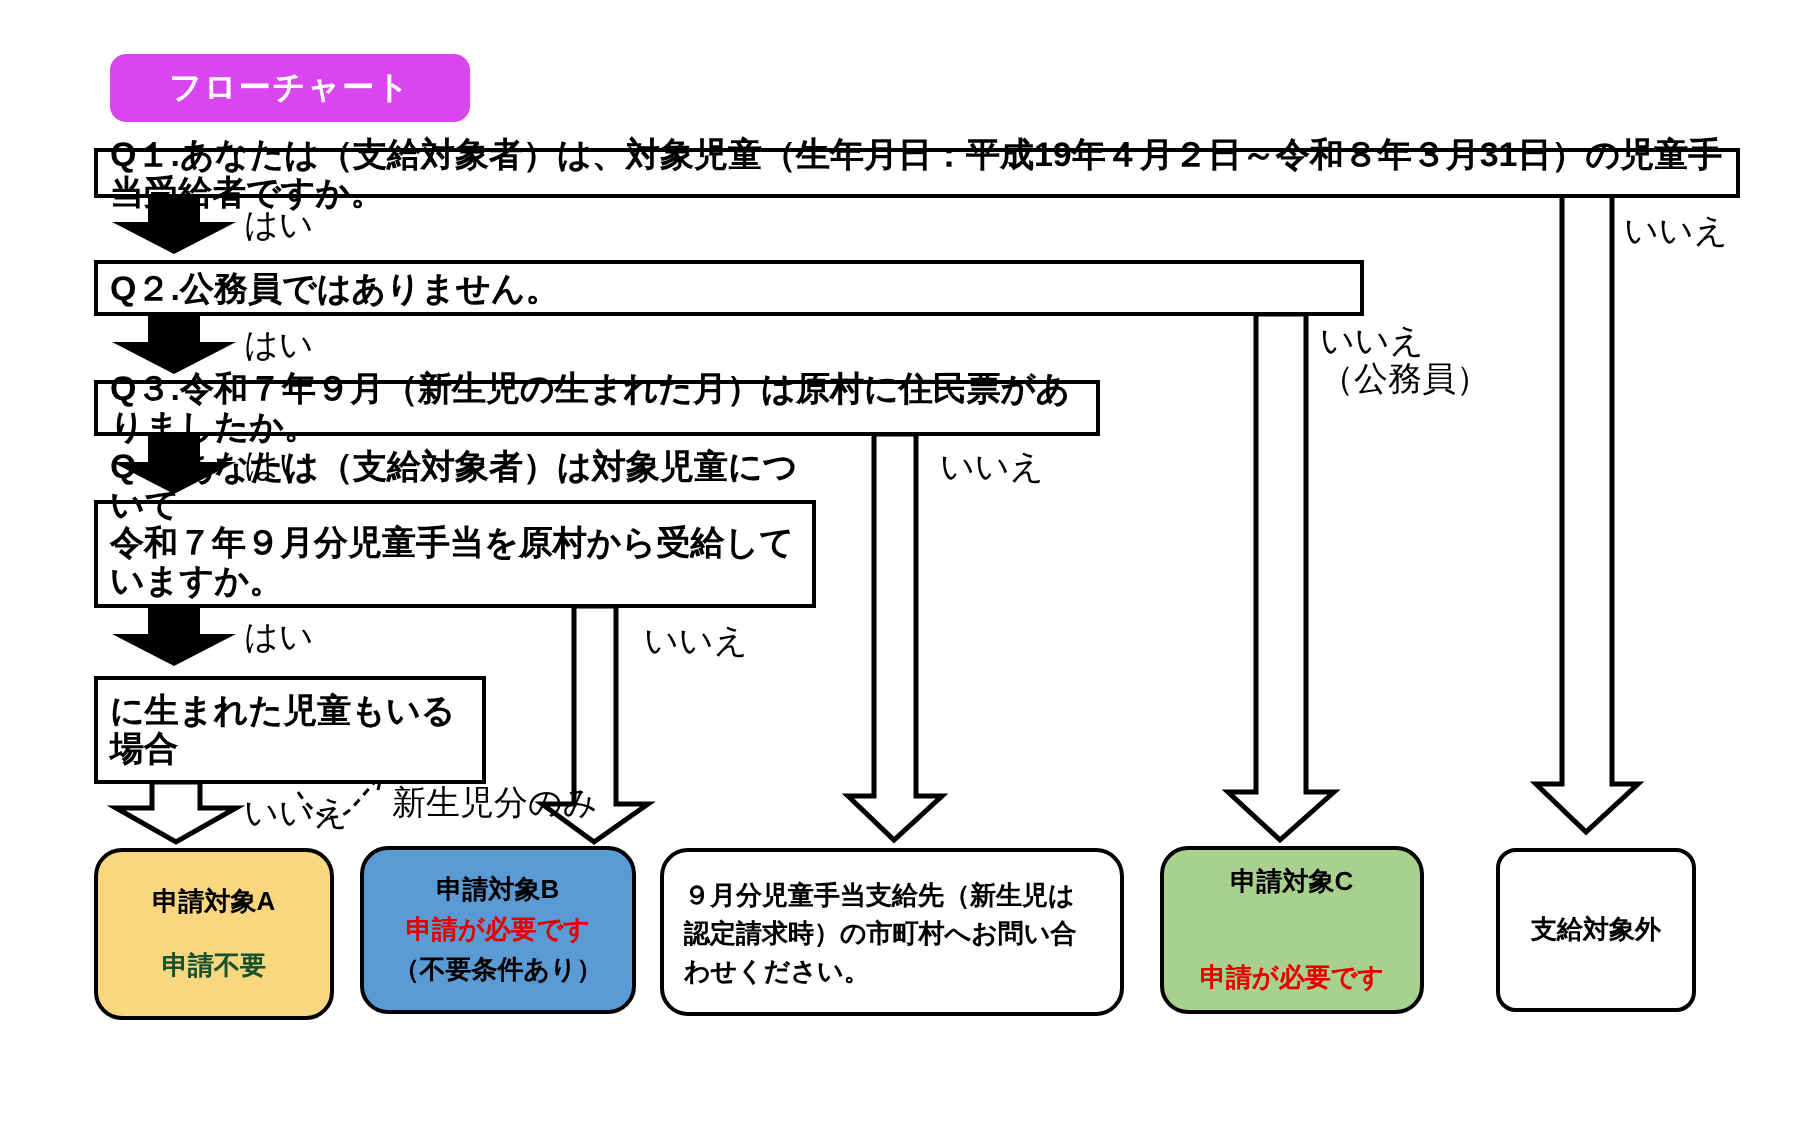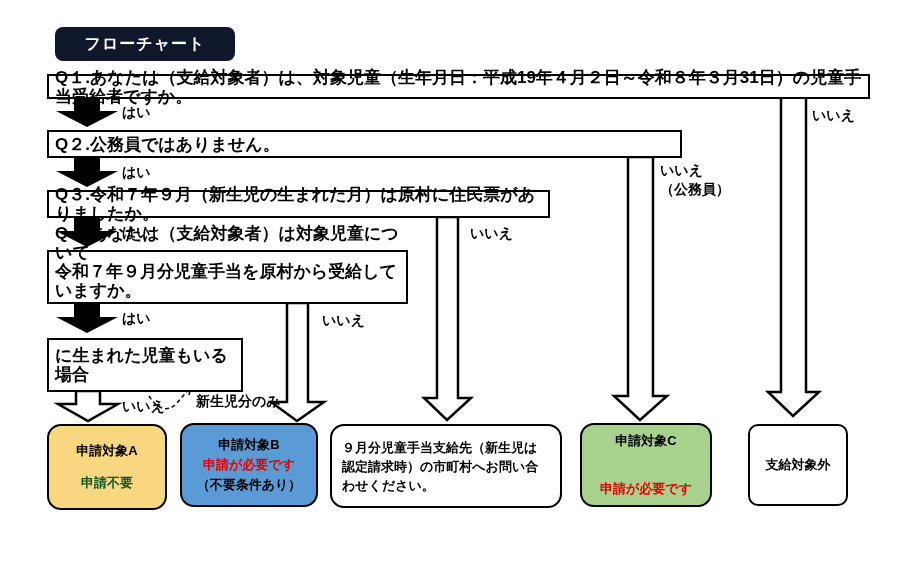--- a/index.html
+++ b/index.html
@@ -17,21 +17,21 @@
     display:flex;flex-direction:column;justify-content:center;
     font-size:17px;font-weight:600;line-height:19px;padding:2px 6px;box-sizing:border-box;
   }
   .q1{left:47px;top:74px;width:823px;height:25px;}
   .q2{left:47px;top:130px;width:635px;height:28px;}
   .q3{left:47px;top:190px;width:503px;height:28px;}
   .q4{left:47px;top:250px;width:361px;height:54px;justify-content:flex-end;}
   .q5{left:47px;top:338px;width:196px;height:54px;}
   .arrows{position:absolute;left:0;top:0;width:900px;height:562px;pointer-events:none;}
   .branch-label{
-    position:absolute;font-size:14px;font-weight:700;line-height:19px;white-space:nowrap;
+    position:absolute;font-size:17px;font-weight:400;line-height:19px;white-space:nowrap;
   }
   .outcome{
     position:absolute;border:2.5px solid #000;border-radius:14px;box-sizing:border-box;
     display:flex;flex-direction:column;align-items:center;justify-content:center;
     font-size:13px;font-weight:bold;line-height:20px;text-align:center;
   }
   .outcome-a{left:47px;top:424px;width:120px;height:86px;gap:12px;}
   .outcome-b{left:180px;top:423px;width:138px;height:84px;}
   .outcome-contact{
     left:330px;top:424px;width:232px;height:84px;background:#fff;
@@ -55,21 +55,21 @@
     <path fill="#fff" stroke="#000" stroke-width="2.5" d="M76,391 L76,404 L58,404 L88,421 L118,404 L100,404 L100,391 Z"></path>
     <path fill="#fff" stroke="#000" stroke-width="2.5" d="M287,303 L287,402 L271,402 L297,421 L324,402 L308,402 L308,303 Z"></path>
     <path fill="#fff" stroke="#000" stroke-width="2.5" d="M437,217 L437,398 L424,398 L447,420 L471,398 L458,398 L458,217 Z"></path>
     <path fill="#fff" stroke="#000" stroke-width="2.5" d="M628,157 L628,396 L614,396 L640,420 L667,396 L653,396 L653,157 Z"></path>
     <path fill="#fff" stroke="#000" stroke-width="2.5" d="M781,96 L781,392 L768,392 L793,416 L819,392 L806,392 L806,96 Z"></path>
 
     <path fill="none" stroke="#000" stroke-width="1.5" stroke-dasharray="4 3" d="M149,396 C158,410 168,412 176,404 L190,388"></path>
     <path fill="none" stroke="#000" stroke-width="1.5" d="M182,388 L191,386 L189,395"></path>
   </svg>
 
-  <div class="title-badge" style="background: #0f172a;">フローチャート</div>
+  <div class="title-badge" style="background: #d946ef;">フローチャート</div>
 
   <div class="qbox q1">
     <span>Q１.あなたは（支給対象者）は、対象児童（生年月日：平成19年４月２日～令和８年３月31日）の児童手当受給者ですか。</span>
   </div>
   <div class="qbox q2">
     <span>Q２.公務員ではありません。</span>
   </div>
   <div class="qbox q3">
     <span>Q３.令和７年９月（新生児の生まれた月）は原村に住民票がありましたか。</span>
   </div>

